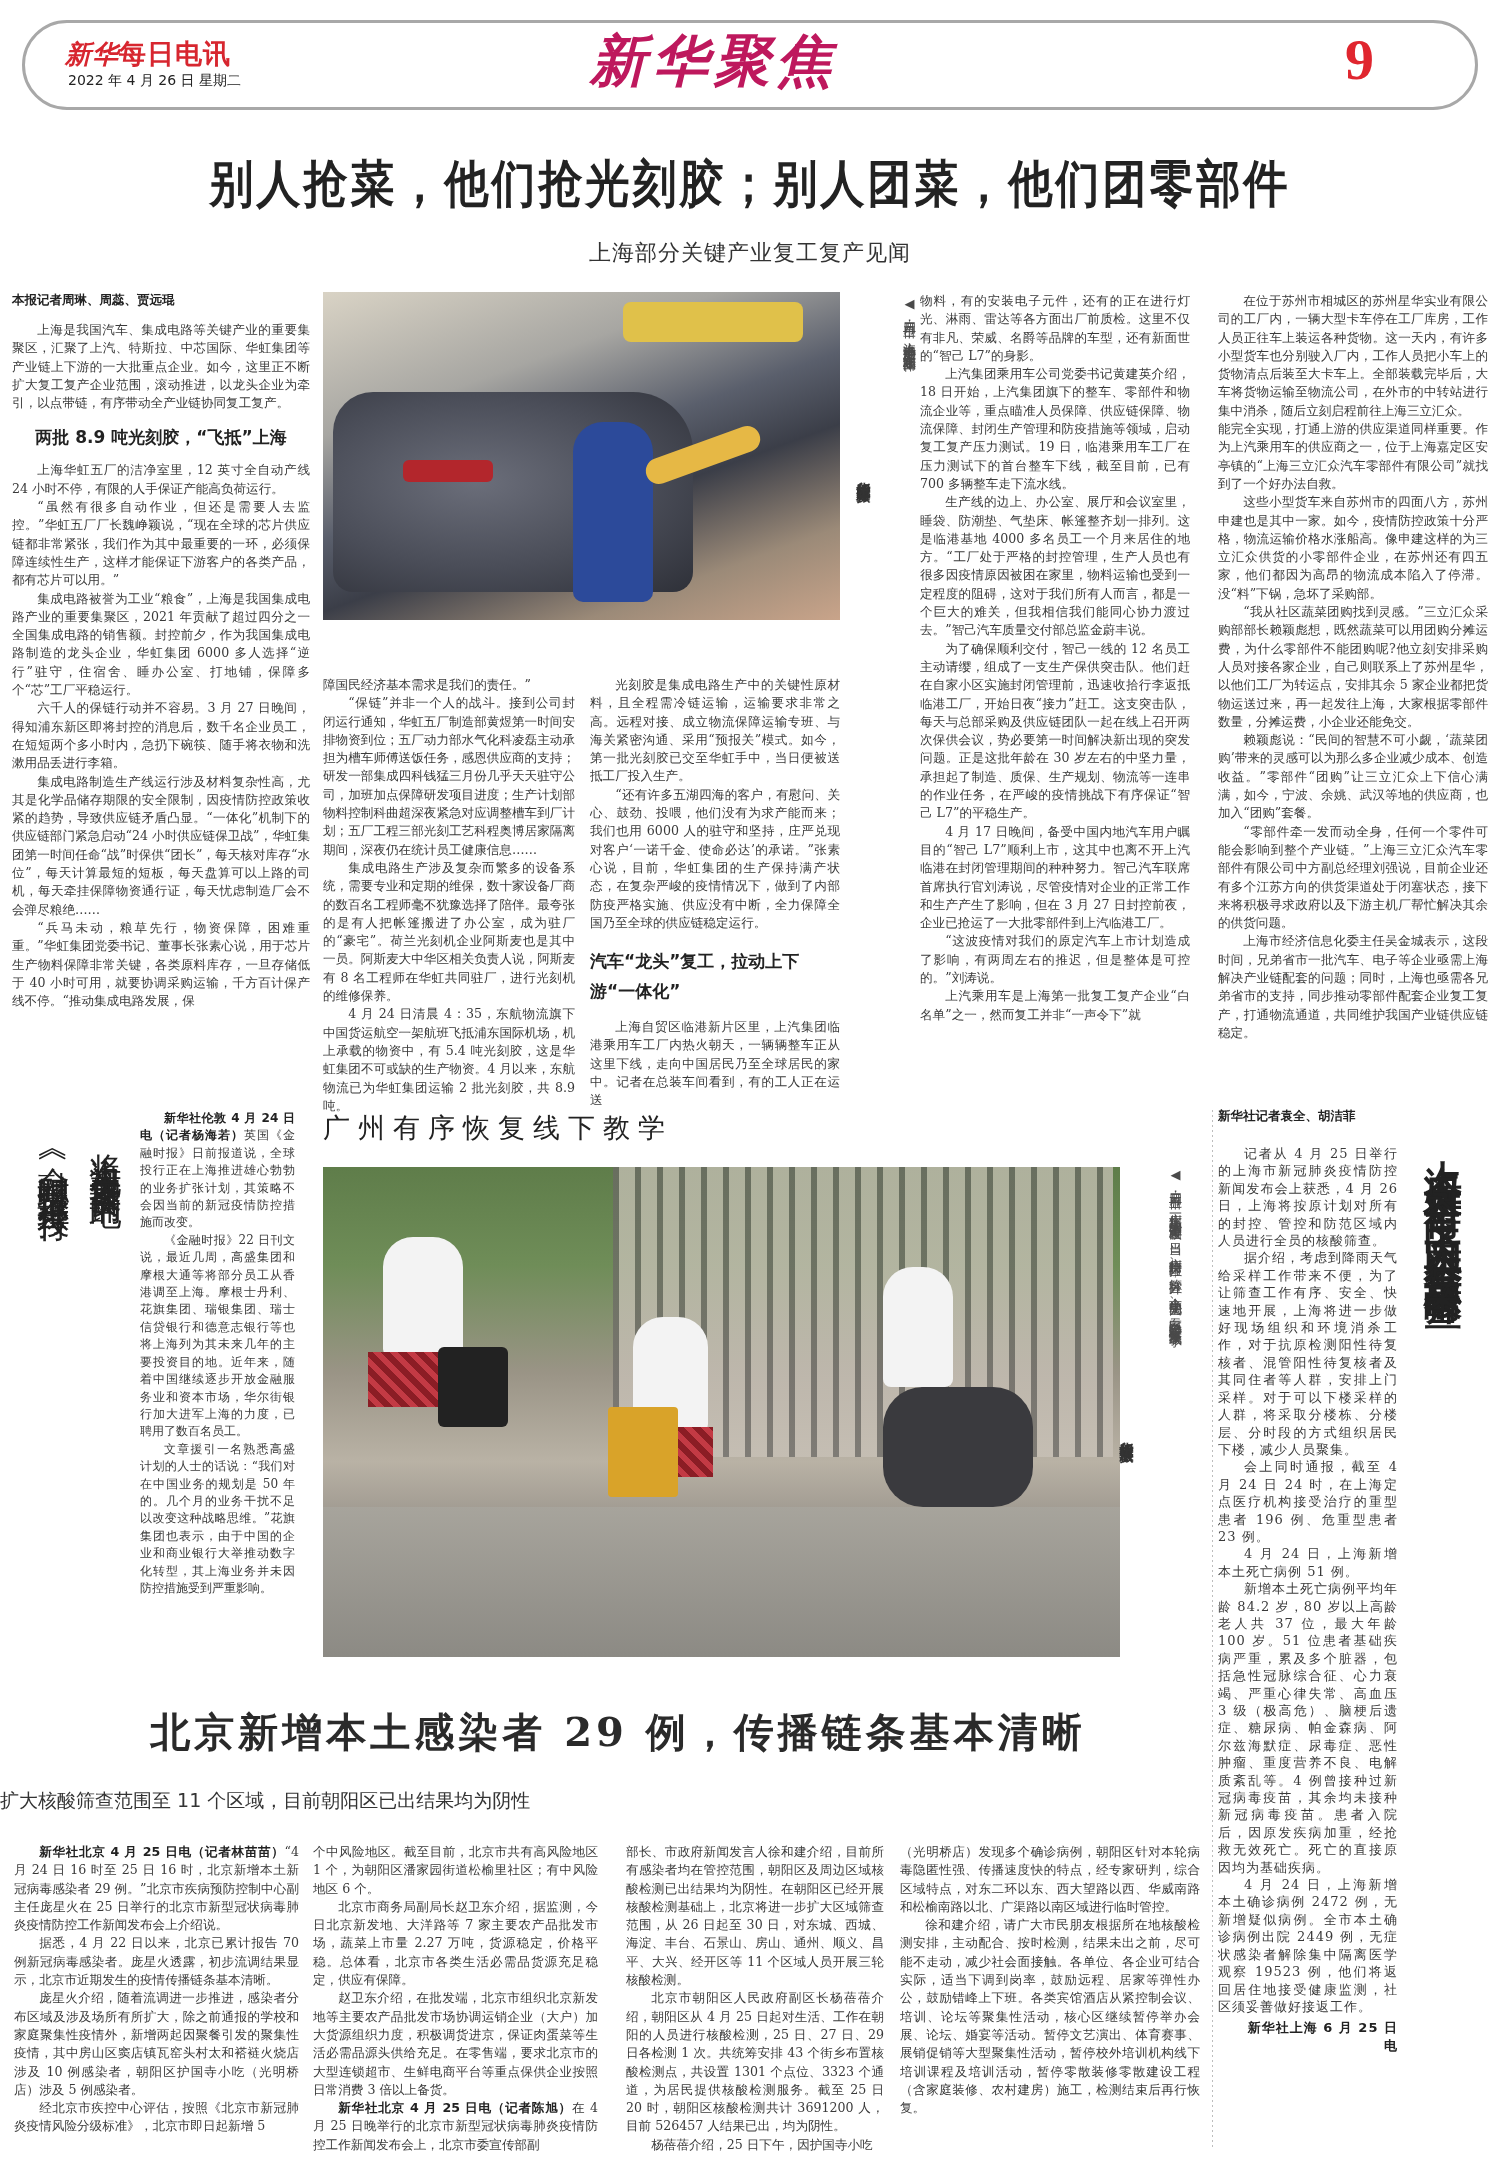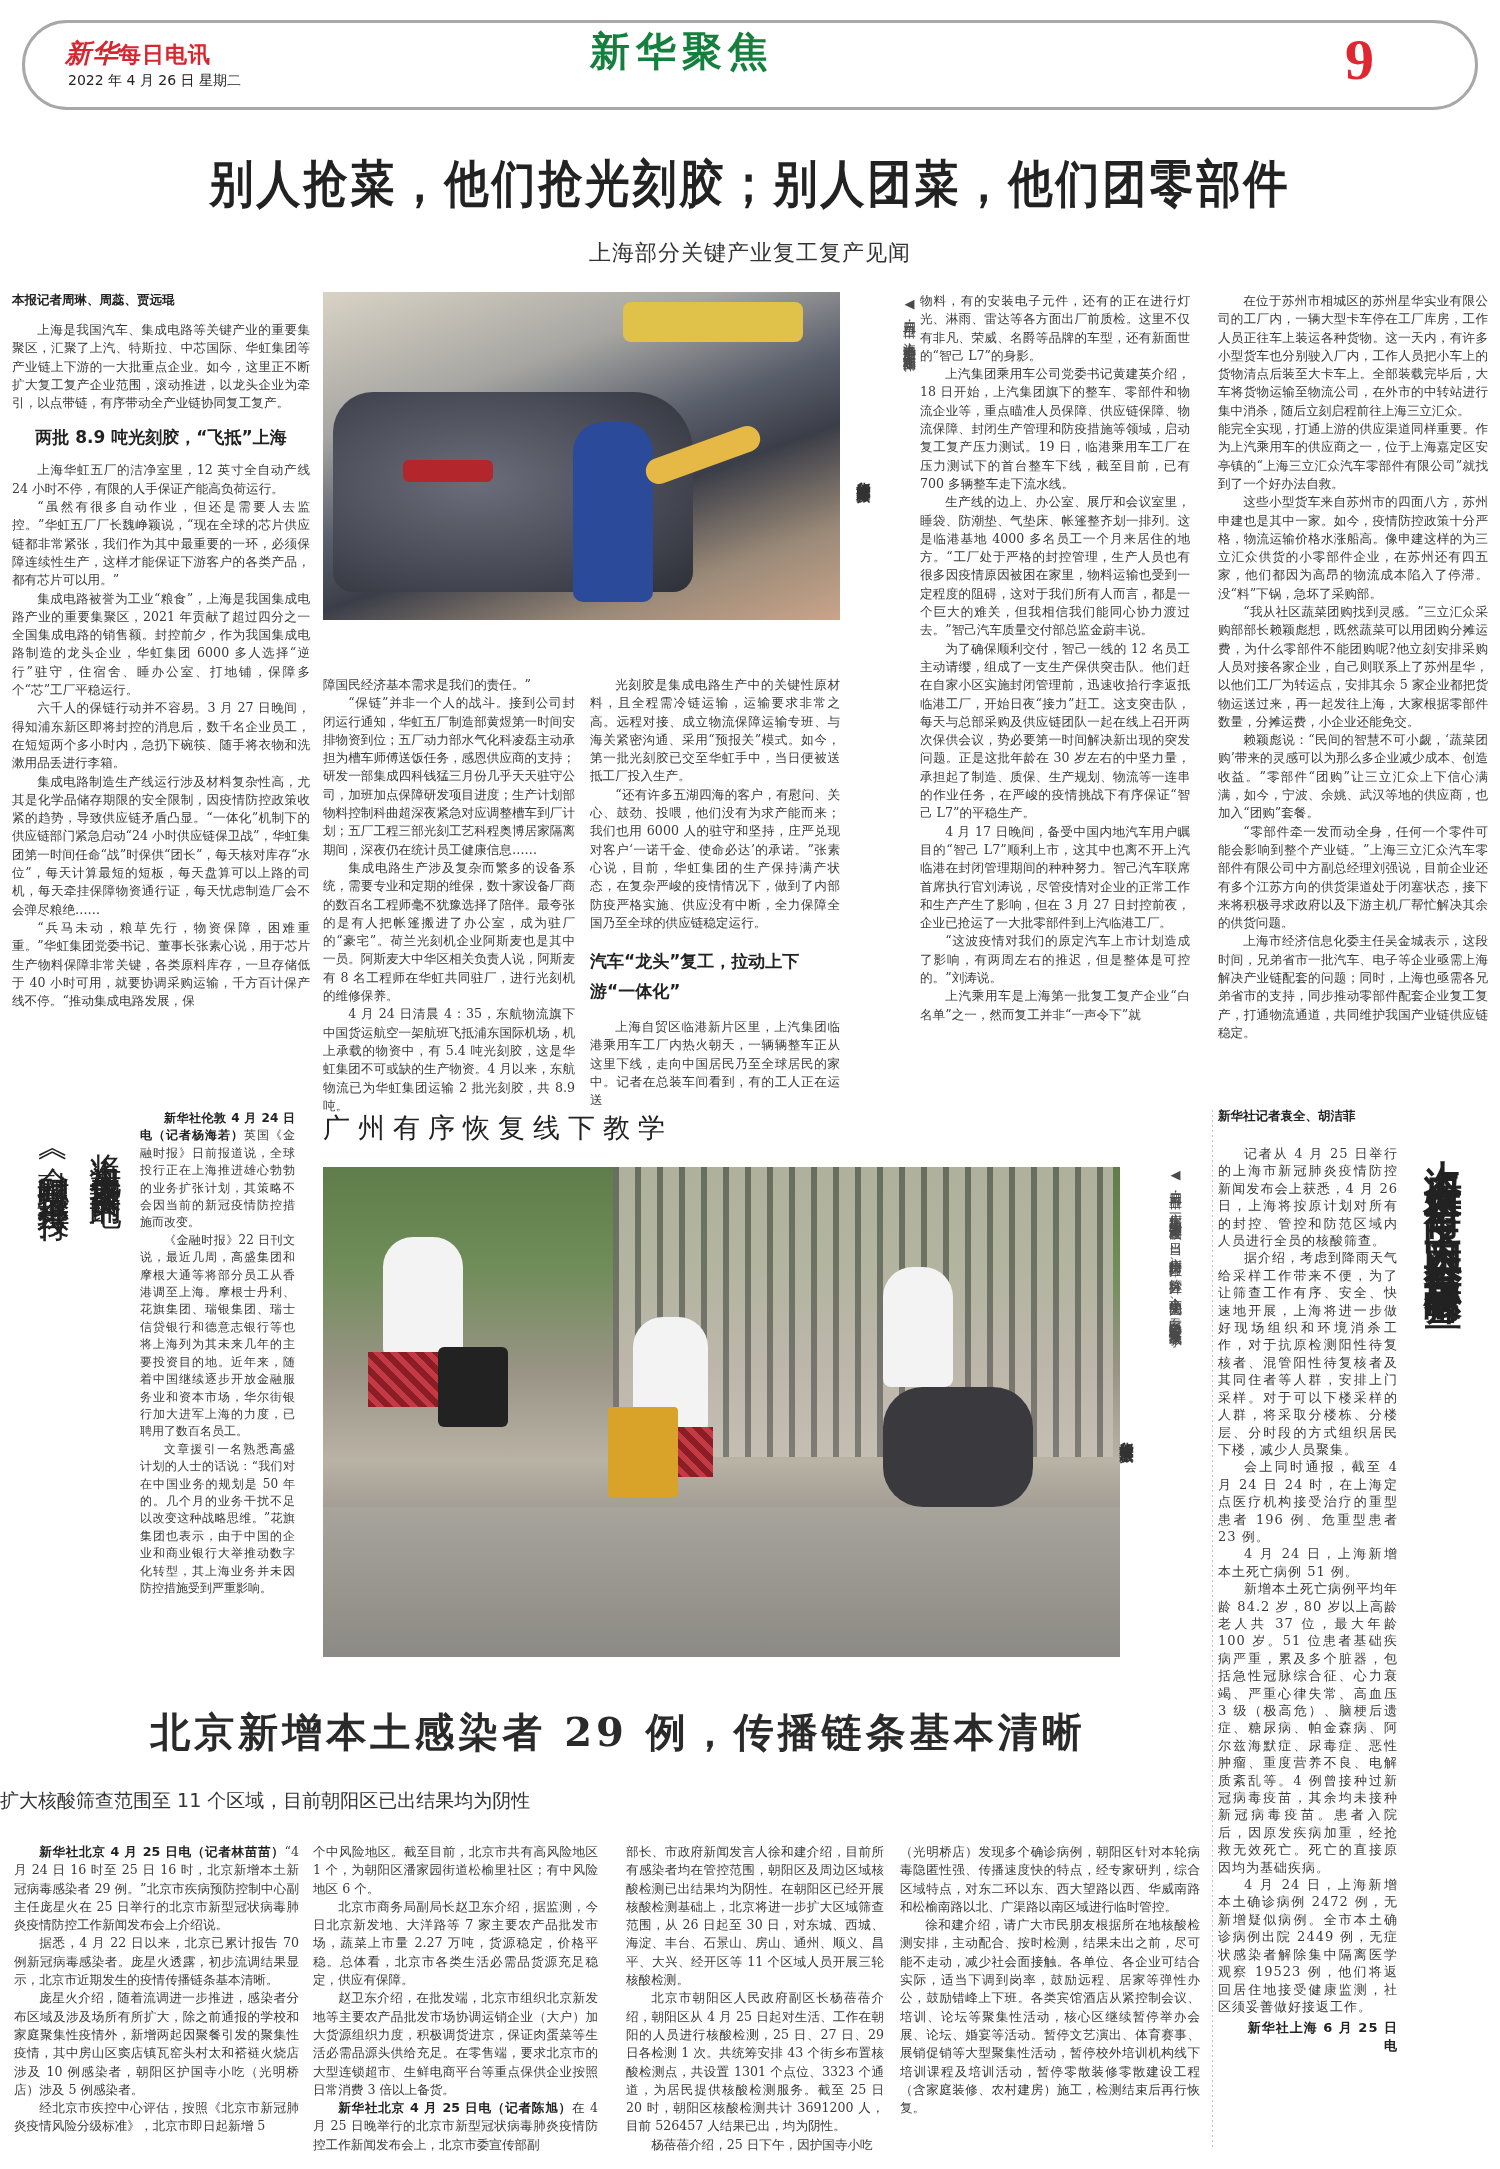--- a/index.html
+++ b/index.html
@@ -1,22 +1,22 @@
 <!DOCTYPE html>
 <html><head>
 <meta charset="utf-8">
 <style>
   * { box-sizing: border-box; margin: 0; padding: 0; }
   body { width: 1500px; height: 2169px; background: #ffffff; font-family: "DejaVu Serif", serif; color: #2a2a2a; position: relative; overflow: hidden; }
   .abs { position: absolute; }
   .masthead { left: 22px; top: 20px; width: 1456px; height: 90px; border: 3px solid #a8a8a8; border-radius: 46px; }
   .brand { left: 65px; top: 36px; font-family: "DejaVu Serif", serif; font-weight: bold; font-style: italic; color: #d7262f; font-size: 26px; letter-spacing: 1px; }
-  .brand .sub { font-style: normal; font-size: 22px; }
+  .brand .sub { font-style: normal; font-size: 27px; }
   .masthead-date { left: 68px; top: 72px; font-family: "DejaVu Sans", sans-serif; font-size: 14px; color: #222; }
-  .section-title { left: 590px; top: 24px; font-family: "DejaVu Serif", serif; font-weight: bold; color: #15803d; font-size: 40px; letter-spacing: 6px; }
+  .section-title { left: 590px; top: 24px; font-family: "DejaVu Serif", serif; font-weight: bold; font-style: italic; color: #be185d; font-size: 56px; letter-spacing: 6px; }
   .page-num { left: 1345px; top: 26px; font-family: "Liberation Serif", serif; font-weight: bold; color: #e0262f; font-size: 58px; }
   .headline { left: 0; top: 155px; width: 1500px; text-align: center; font-family: "DejaVu Sans", sans-serif; font-weight: bold; font-size: 44px; letter-spacing: 3px; color: #222; transform: scaleY(1.15); }
   .subhead { left: 0; top: 238px; width: 1500px; text-align: center; font-family: "DejaVu Sans", sans-serif; font-size: 22px; color: #333; letter-spacing: 1px; }
   .byline { font-family: "DejaVu Sans", sans-serif; font-weight: bold; font-size: 12.5px; color: #222; }
   .body-text { font-family: "DejaVu Serif", serif; font-size: 12.6px; line-height: 18.3px; color: #3a3a3a; text-align: justify; }
   .body-text p { text-indent: 2em; }
   .h-sub { font-family: "DejaVu Sans", sans-serif; font-weight: bold; font-size: 17px; color: #222; text-align: center; margin: 14px 0 12px; }
   .photo { background: #777; overflow: hidden; }
   .photo-factory { left: 323px; top: 292px; width: 517px; height: 328px; background: linear-gradient(160deg, #d9d3c5 0%, #a7a6a2 28%, #5a5f6c 48%, #3b3e48 62%, #9b8a78 82%, #c9a48a 100%); }
   .photo-factory .car { position:absolute; left: 10px; top: 100px; width: 360px; height: 200px; background: radial-gradient(ellipse at 40% 45%, #6b6e7a 0%, #4a4d58 55%, #2e3038 100%); border-radius: 40px 60px 20px 20px; }

